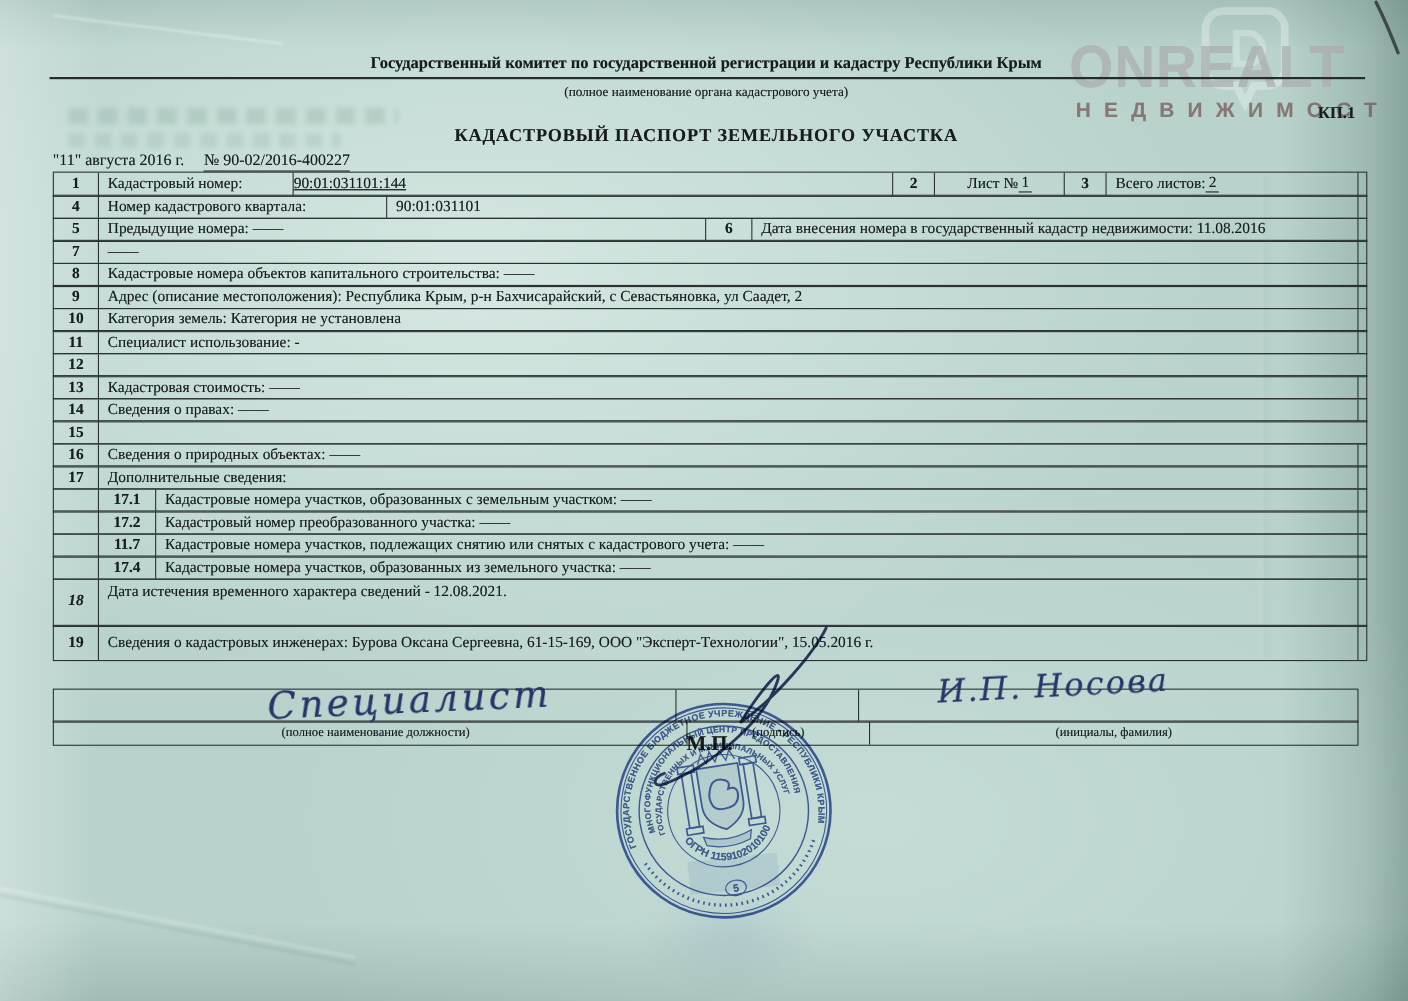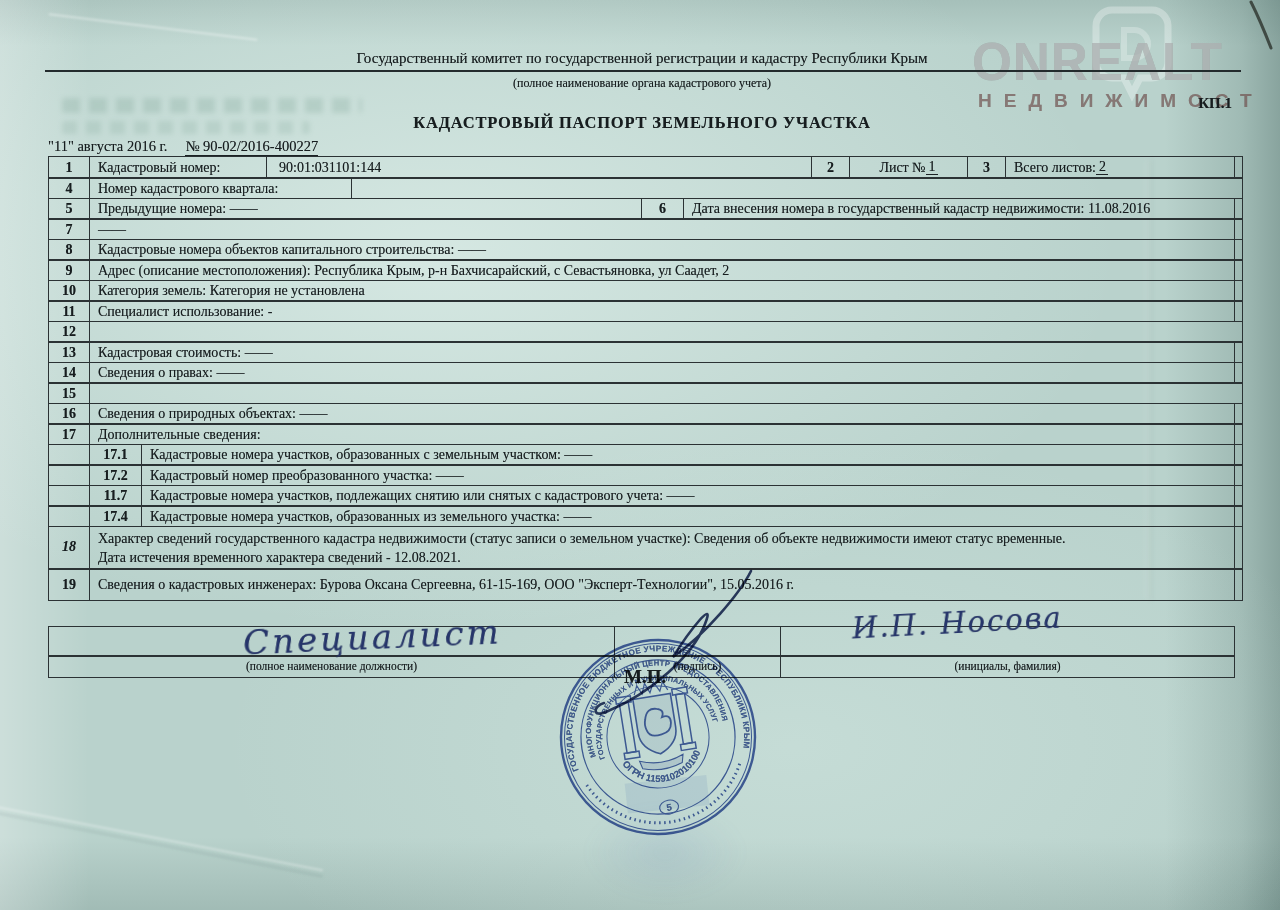--- a/index.html
+++ b/index.html
@@ -24,21 +24,21 @@
     color:rgba(255,255,255,.48); transform:scaleX(.95); transform-origin:left;
   }
   .wm-sub{
     left:978px;top:90px;width:285px;overflow:hidden;white-space:nowrap;
     font-family:"Liberation Sans","DejaVu Sans",sans-serif;
     font-weight:bold;font-size:19px;letter-spacing:12px;
     color:rgba(192,122,116,.36);
   }
   .wm-pin{left:1090px;top:4px;opacity:.34;}
   
-  .authority{left:48px;top:50px;width:1188px;text-align:center;font-weight:normal;font-size:15px;}
+  .authority{left:48px;top:50px;width:1188px;text-align:center;font-weight:bold;font-size:15px;}
   .hrule{left:45px;top:70px;width:1196px;height:2px;background:#232b2d;}
   .auth-cap{left:48px;top:76px;width:1188px;text-align:center;font-size:12px;}
   .form-code{right:48px;top:95px;font-weight:bold;font-size:15px;}
   .doc-title{left:48px;top:113px;width:1188px;text-align:center;font-weight:bold;font-size:16.5px;letter-spacing:.8px;}
   .date-line{left:48px;top:138px;font-size:14.5px;}
   .doc-num{margin-left:18px;border-bottom:1.5px solid #1b2224;padding-bottom:1px;}
   
   .tbl{left:48px;top:157px;width:1195px;}
   .trow{
     position:relative;display:flex;align-items:center;
@@ -48,33 +48,33 @@
   .trow.first{height:23px;}
   .trow.tall{height:44px;align-items:flex-start;}
   .trow.last{height:33px;}
   .cell{box-sizing:border-box;height:100%;display:flex;align-items:center;overflow:hidden;white-space:nowrap;}
   .cnum{flex:0 0 40px;justify-content:center;font-weight:bold;}
   .csub{flex:0 0 52px;justify-content:center;font-weight:bold;border-left:1.5px solid #2b3234;}
   .cb{border-left:1.5px solid #2b3234;}
   .ctext{flex:1 1 auto;padding-left:8px;}
   .cend{flex:0 0 8px;border-left:1.5px solid #2b3234;}
   .w177{flex:0 0 177px;padding-left:8px;}
-  .w545{flex:0 0 545px;padding-left:12px;}
+  .w545{flex:0 0 545px;padding-left:0;text-decoration:underline;}
   .w262{flex:0 0 262px;padding-left:8px;}
   .w552{flex:0 0 552px;padding-left:8px;}
   .w42{flex:0 0 42px;justify-content:center;font-weight:bold;}
   .w38{flex:0 0 38px;justify-content:center;font-weight:bold;}
   .w118{flex:0 0 118px;justify-content:center;}
   .und{border-bottom:1.4px solid #1b2224;padding:0 2px 0 3px;}
   .two-line{display:block;padding-top:2px;line-height:19px;white-space:normal;}
   
   .sig{left:48px;top:627px;width:1187px;}
   .srow{display:flex;border:1.5px solid #2b3234;margin-top:-1.5px;box-sizing:border-box;}
   .srow.hand{height:31px;}
-  .srow.caps{height:23px;}
+  .srow.caps{height:23px;padding-left:10px;}
   .scell{box-sizing:border-box;}
   .sc1{flex:0 0 565px;}
   .sc2{flex:0 0 166px;border-left:1.5px solid #2b3234;}
   .sc3{flex:1 1 auto;border-left:1.5px solid #2b3234;}
   .cap{font-size:11.5px;text-align:center;padding-top:4px;}
   
   .hand{
     font-family:"DejaVu Serif","Liberation Serif",serif;font-style:italic;
     color:#26356b;filter:blur(.35px);white-space:nowrap;
   }
@@ -146,20 +146,21 @@
       <div class="cell cb ctext">
         <span>Всего листов:</span>
           <span class="und">2</span>
       </div>
       <div class="cell cend"></div>
     </div>
 
     <div class="trow">
       <div class="cell cnum">4</div>
       <div class="cell cb w262">Номер кадастрового квартала:</div>
+      <div class="cell cb ctext">90:01:031101</div>
       <div class="cell cend"></div>
     </div>
 
     <div class="trow">
       <div class="cell cnum">5</div>
       <div class="cell cb w552">Предыдущие номера:  ——</div>
       <div class="cell cb w42">6</div>
       <div class="cell cb ctext">Дата внесения номера в государственный кадастр недвижимости: 11.08.2016</div>
       <div class="cell cend"></div>
     </div>
@@ -252,21 +253,20 @@
     <div class="trow">
       <div class="cell cnum"></div>
       <div class="cell csub">17.4</div>
       <div class="cell cb ctext">Кадастровые номера участков, образованных из земельного участка:  ——</div>
       <div class="cell cend"></div>
     </div>
 
     <div class="trow tall">
       <div class="cell cnum" style="align-items:flex-start;padding-top:12px;font-style:italic;">18</div>
       <div class="cell cb ctext two-line">
-        <div>Характер сведений государственного кадастра недвижимости (статус записи о земельном участке): Сведения об объекте недвижимости имеют статус временные.</div>
         <div>Дата истечения временного характера сведений - 12.08.2021.</div>
       </div>
       <div class="cell cend"></div>
     </div>
 
     <div class="trow last">
       <div class="cell cnum">19</div>
       <div class="cell cb ctext">Сведения о кадастровых инженерах: Бурова Оксана Сергеевна, 61-15-169, ООО "Эксперт-Технологии", 15.05.2016 г.</div>
       <div class="cell cend"></div>
     </div>

